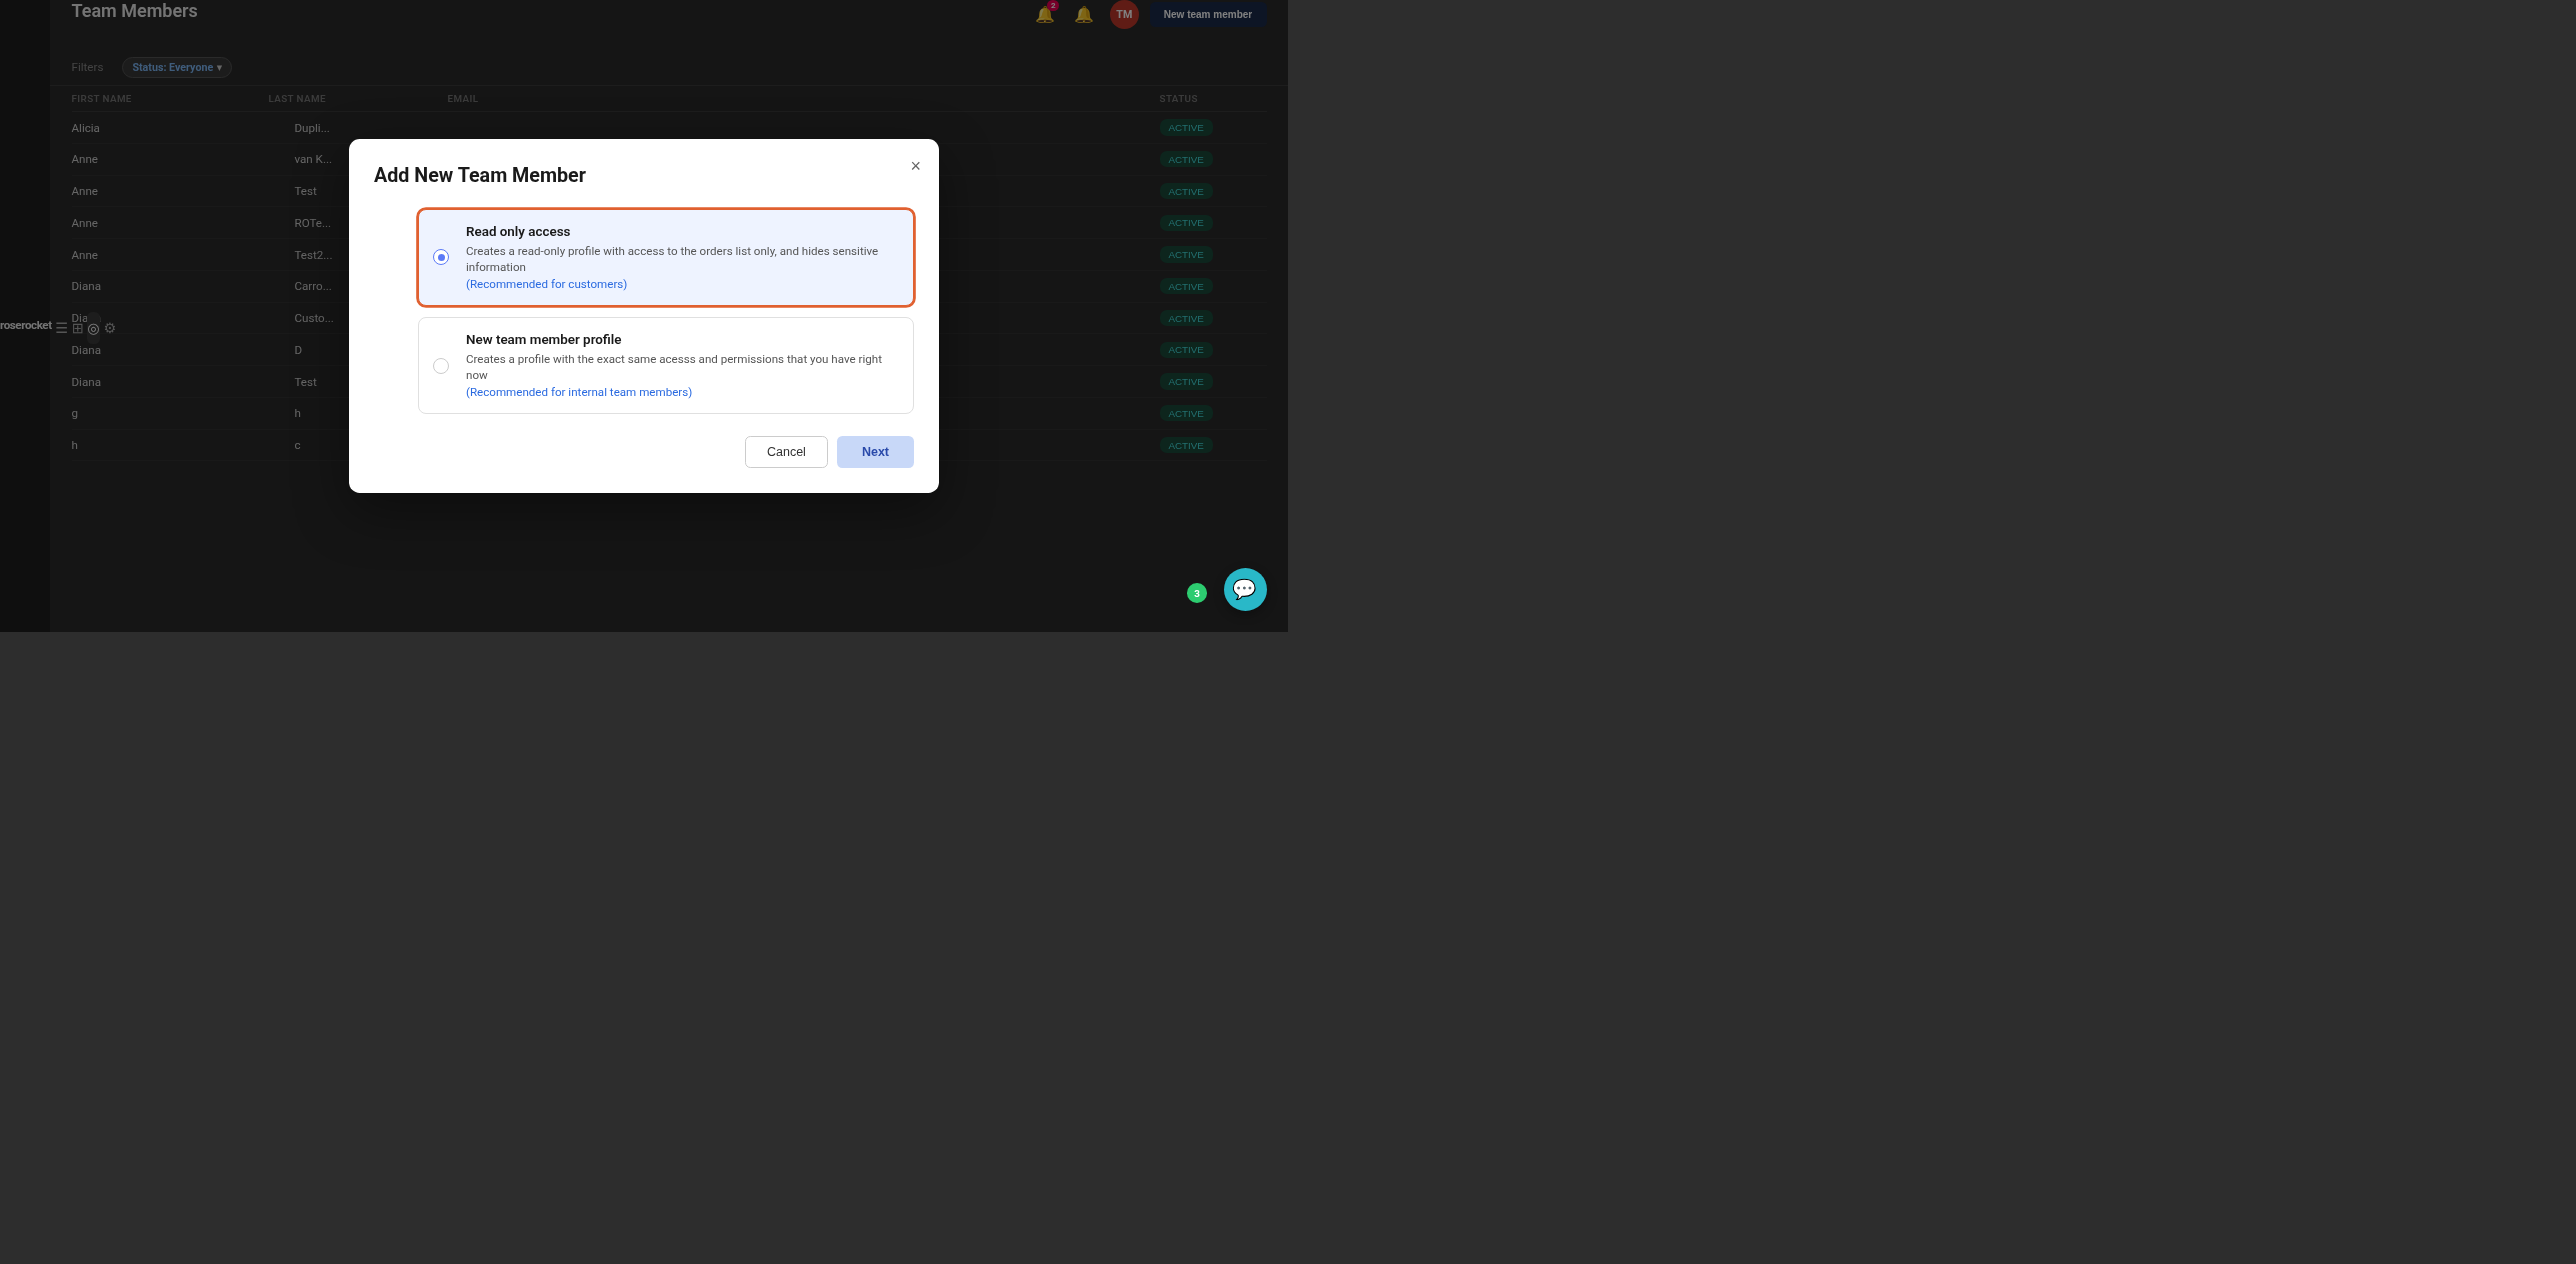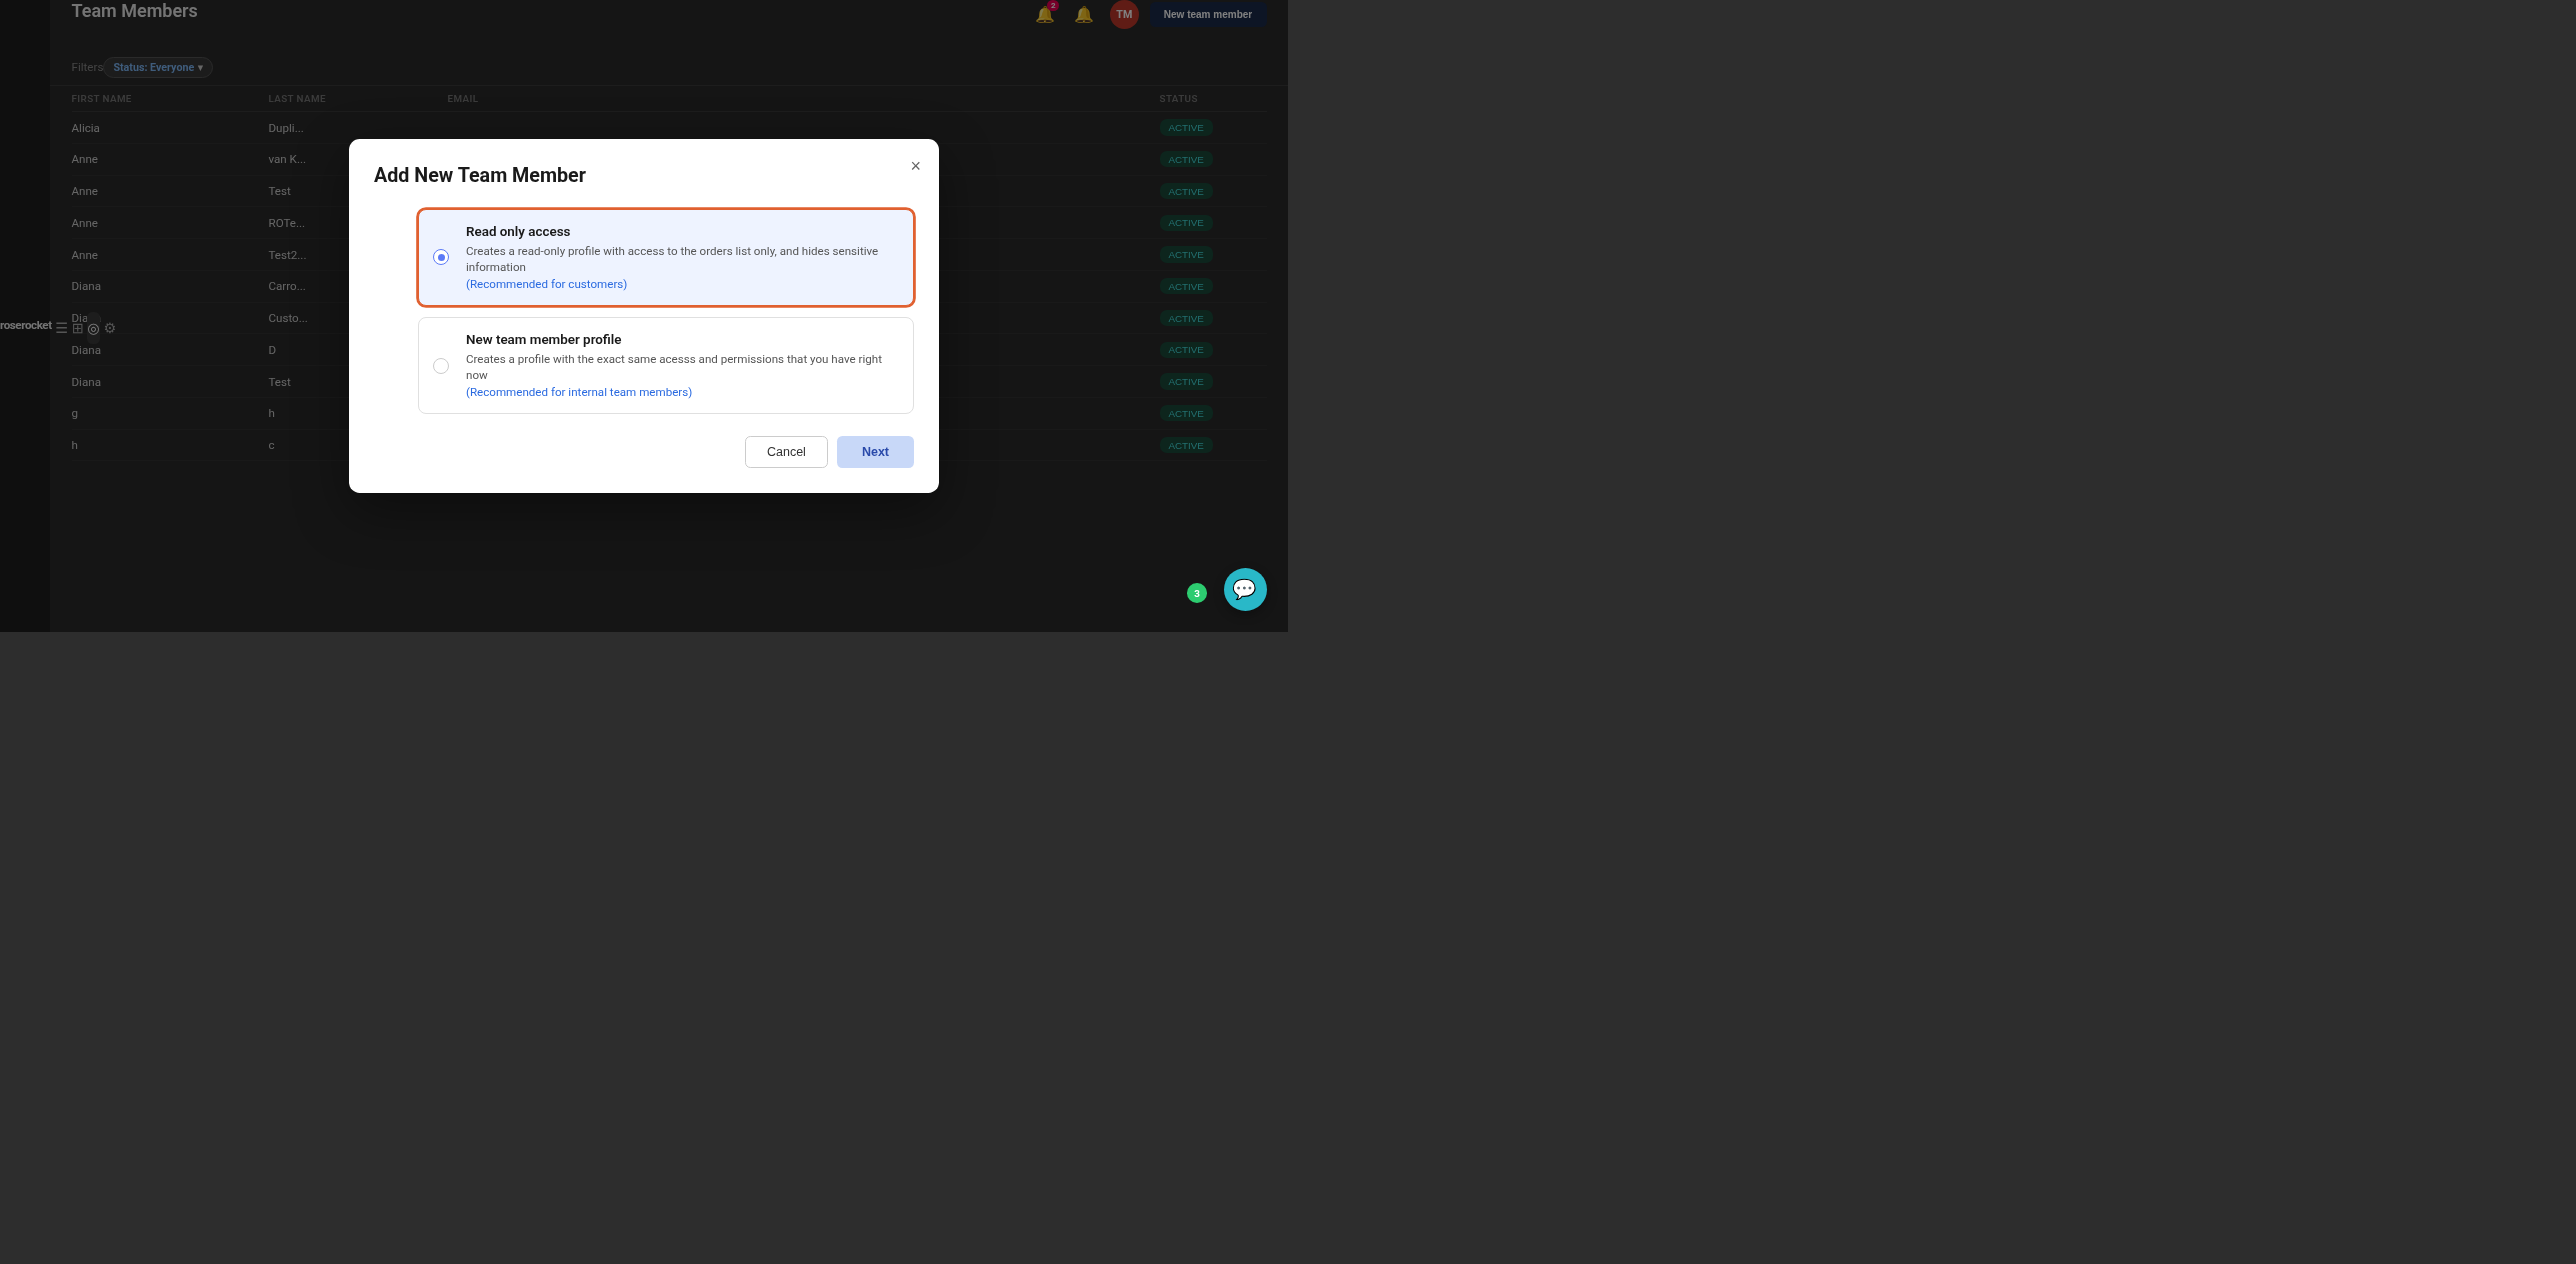--- a/index.html
+++ b/index.html
@@ -121,21 +121,21 @@
       padding: 7.2px 14.3px;
       font-size: 10px;
       font-weight: 600;
       cursor: pointer;
     }
 
     
     .filter-bar {
       display: flex;
       align-items: center;
-      gap: 0;
+      gap: 19px;
       padding: 7.2px 21.5px;
       border-bottom: 0.9px solid #3a3a3a;
     }
     .filter-label {
       color: #888;
       font-size: 11.6px;
     }
     .filter-chip {
       background: #383838;
       border: 0.9px solid #555;
@@ -167,20 +167,21 @@
       font-weight: 600;
       text-transform: uppercase;
       letter-spacing: 0.4px;
     }
     .table-row {
       display: grid;
       grid-template-columns: 197px 179px 1fr 107px;
       padding: 7.2px 0;
       border-bottom: 0.9px solid #333;
       align-items: center;
+      gap: 26px;
     }
     .td {
       color: #ccc;
       font-size: 11.6px;
     }
     .status-btn {
       background: #1a4a3a;
       color: #4dd;
       border: none;
       border-radius: 7px;

